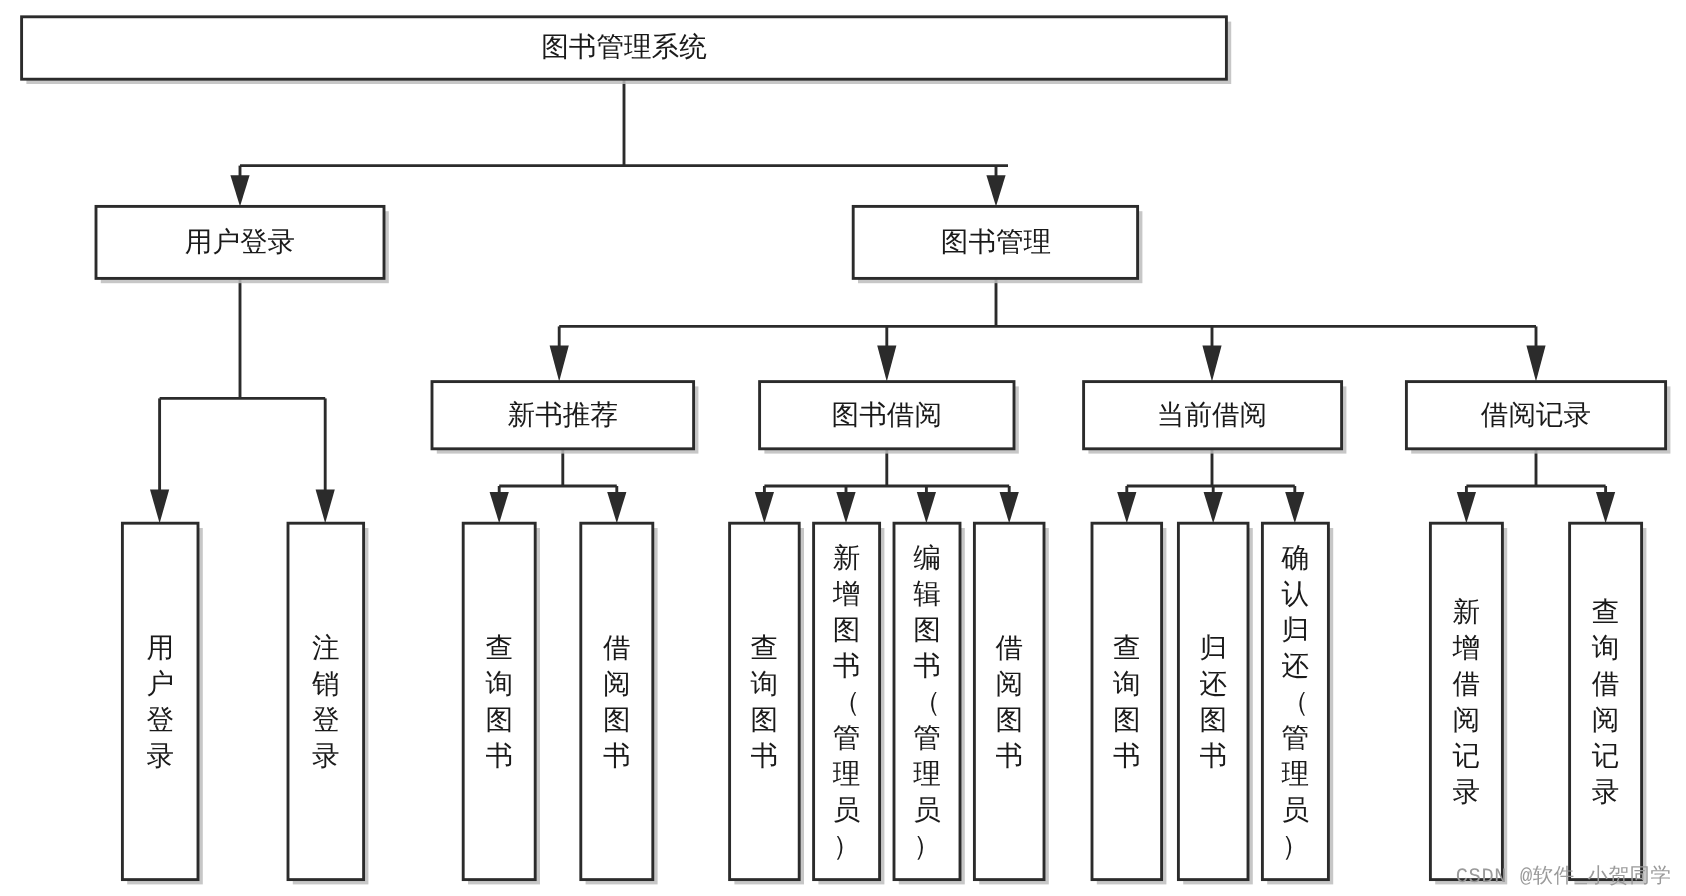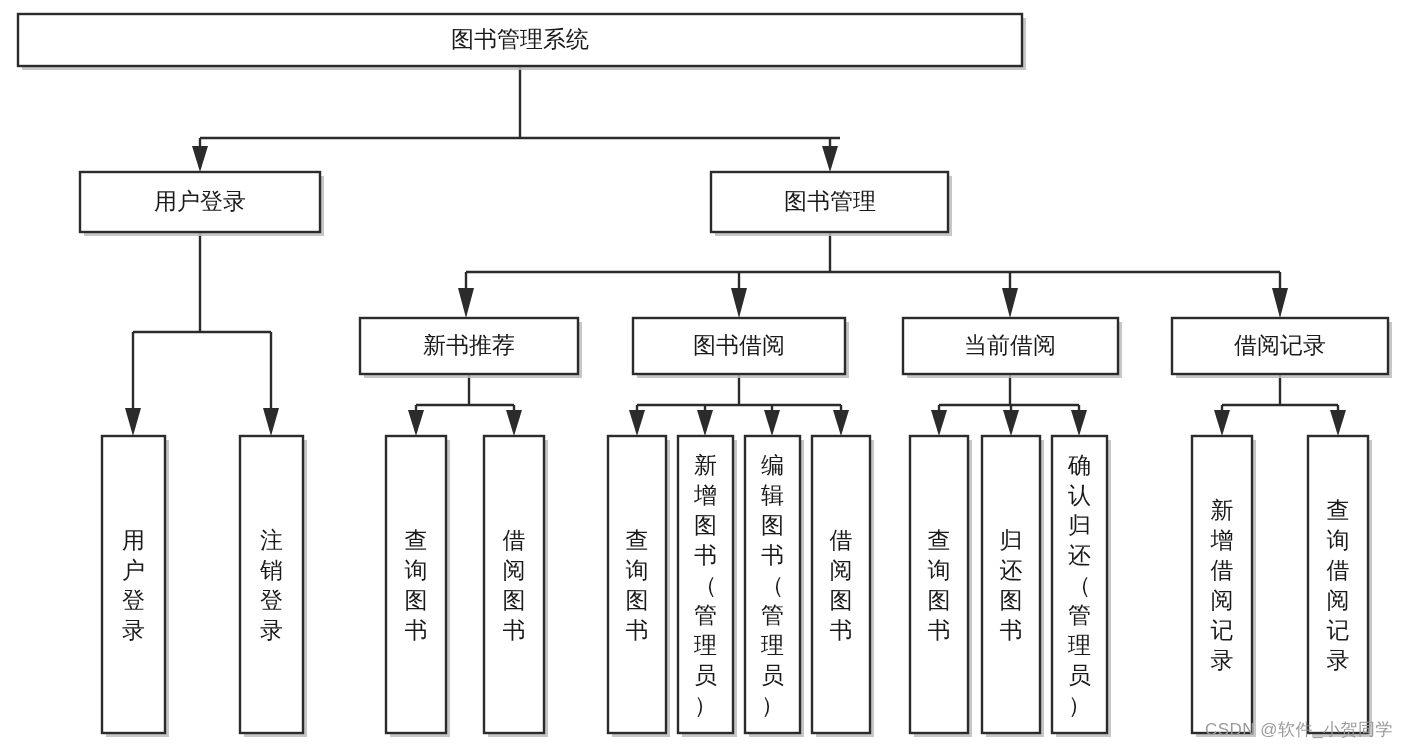--- a/index.html
+++ b/index.html
@@ -59,21 +59,21 @@
     font-family: "Liberation Sans", "DejaVu Sans", sans-serif;
     font-size: 23px;
     fill: #1a1a1a;
     text-anchor: middle;
     white-space: pre;
   }
   .watermark-text {
     position: absolute;
     right: 12px;
     bottom: 6px;
-    font-family: Liberation Sans, sans-serif;
+    font-family: Liberation Mono, monospace;
     font-size: 17px;
     color: #9a9a9a;
     letter-spacing: 0.5px;
     user-select: none;
     white-space: nowrap;
   }
 </style>
 </head>
 <body>
 

